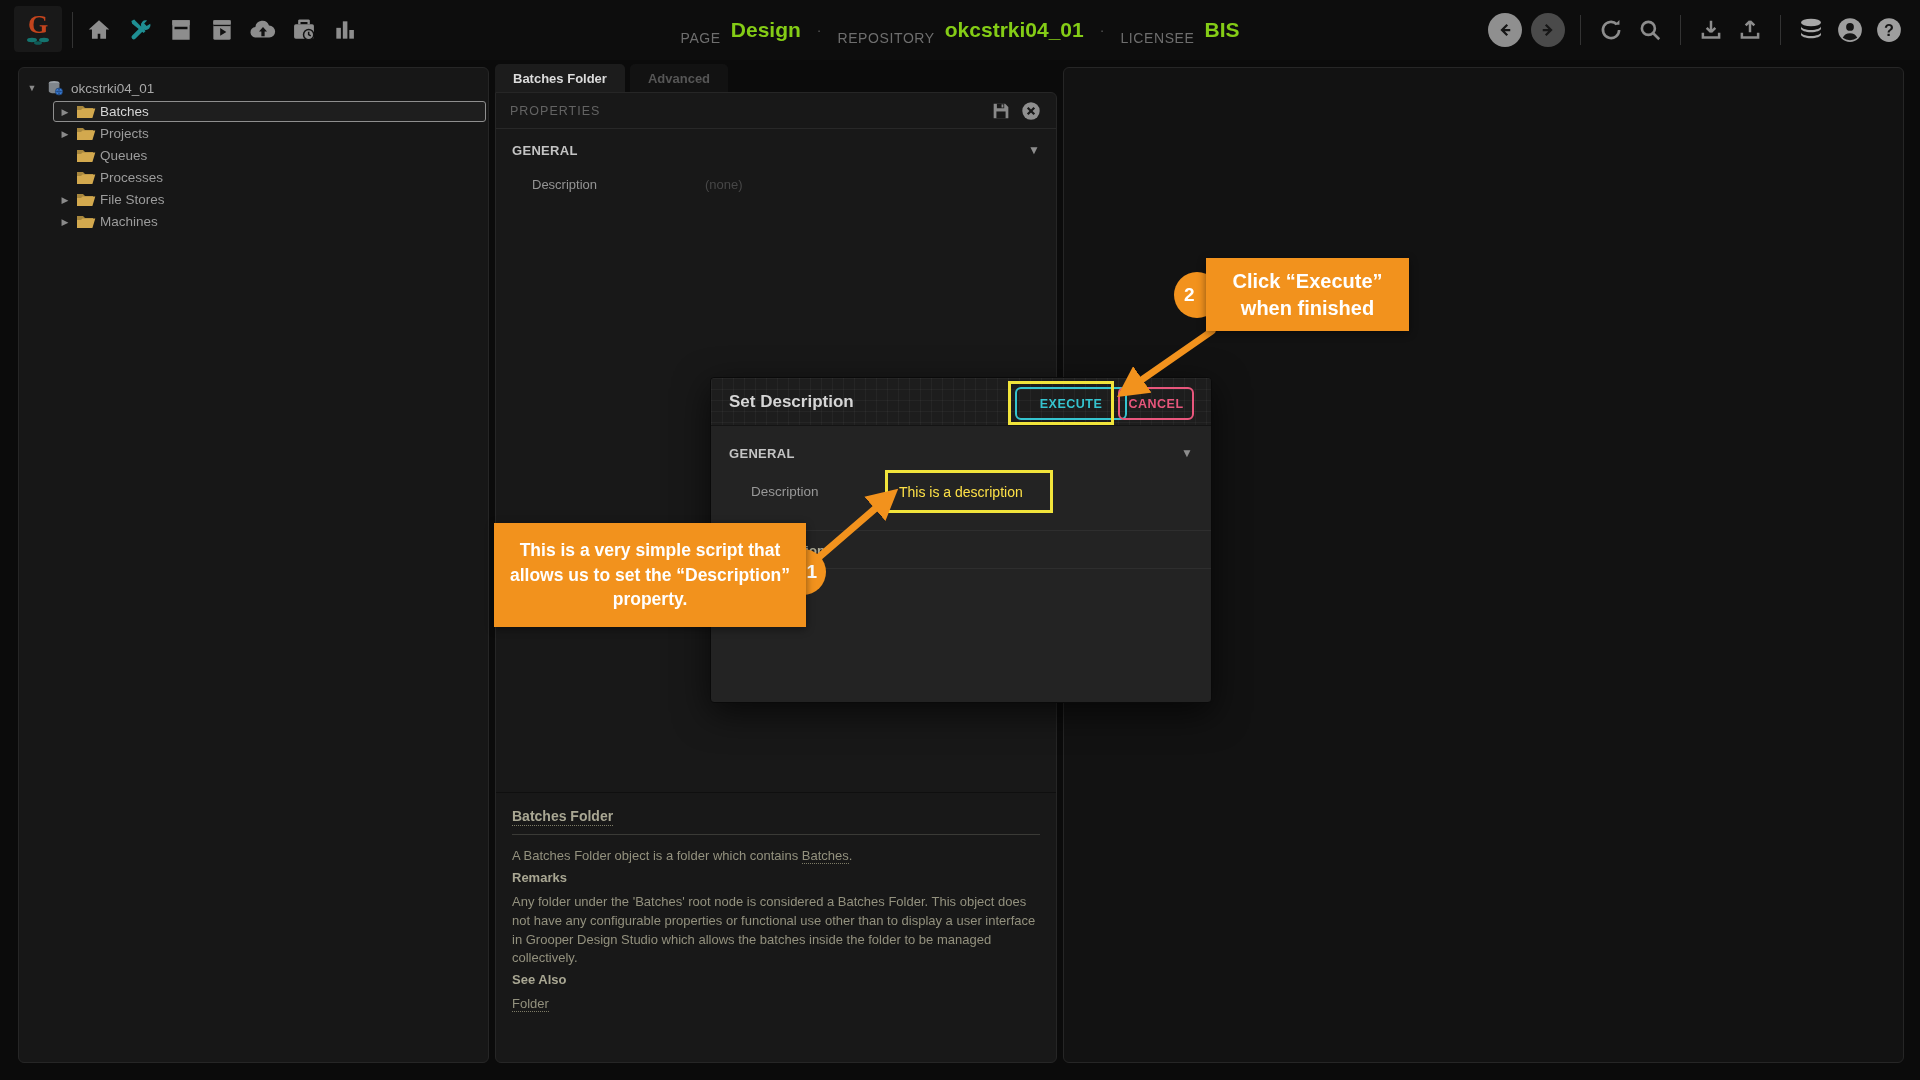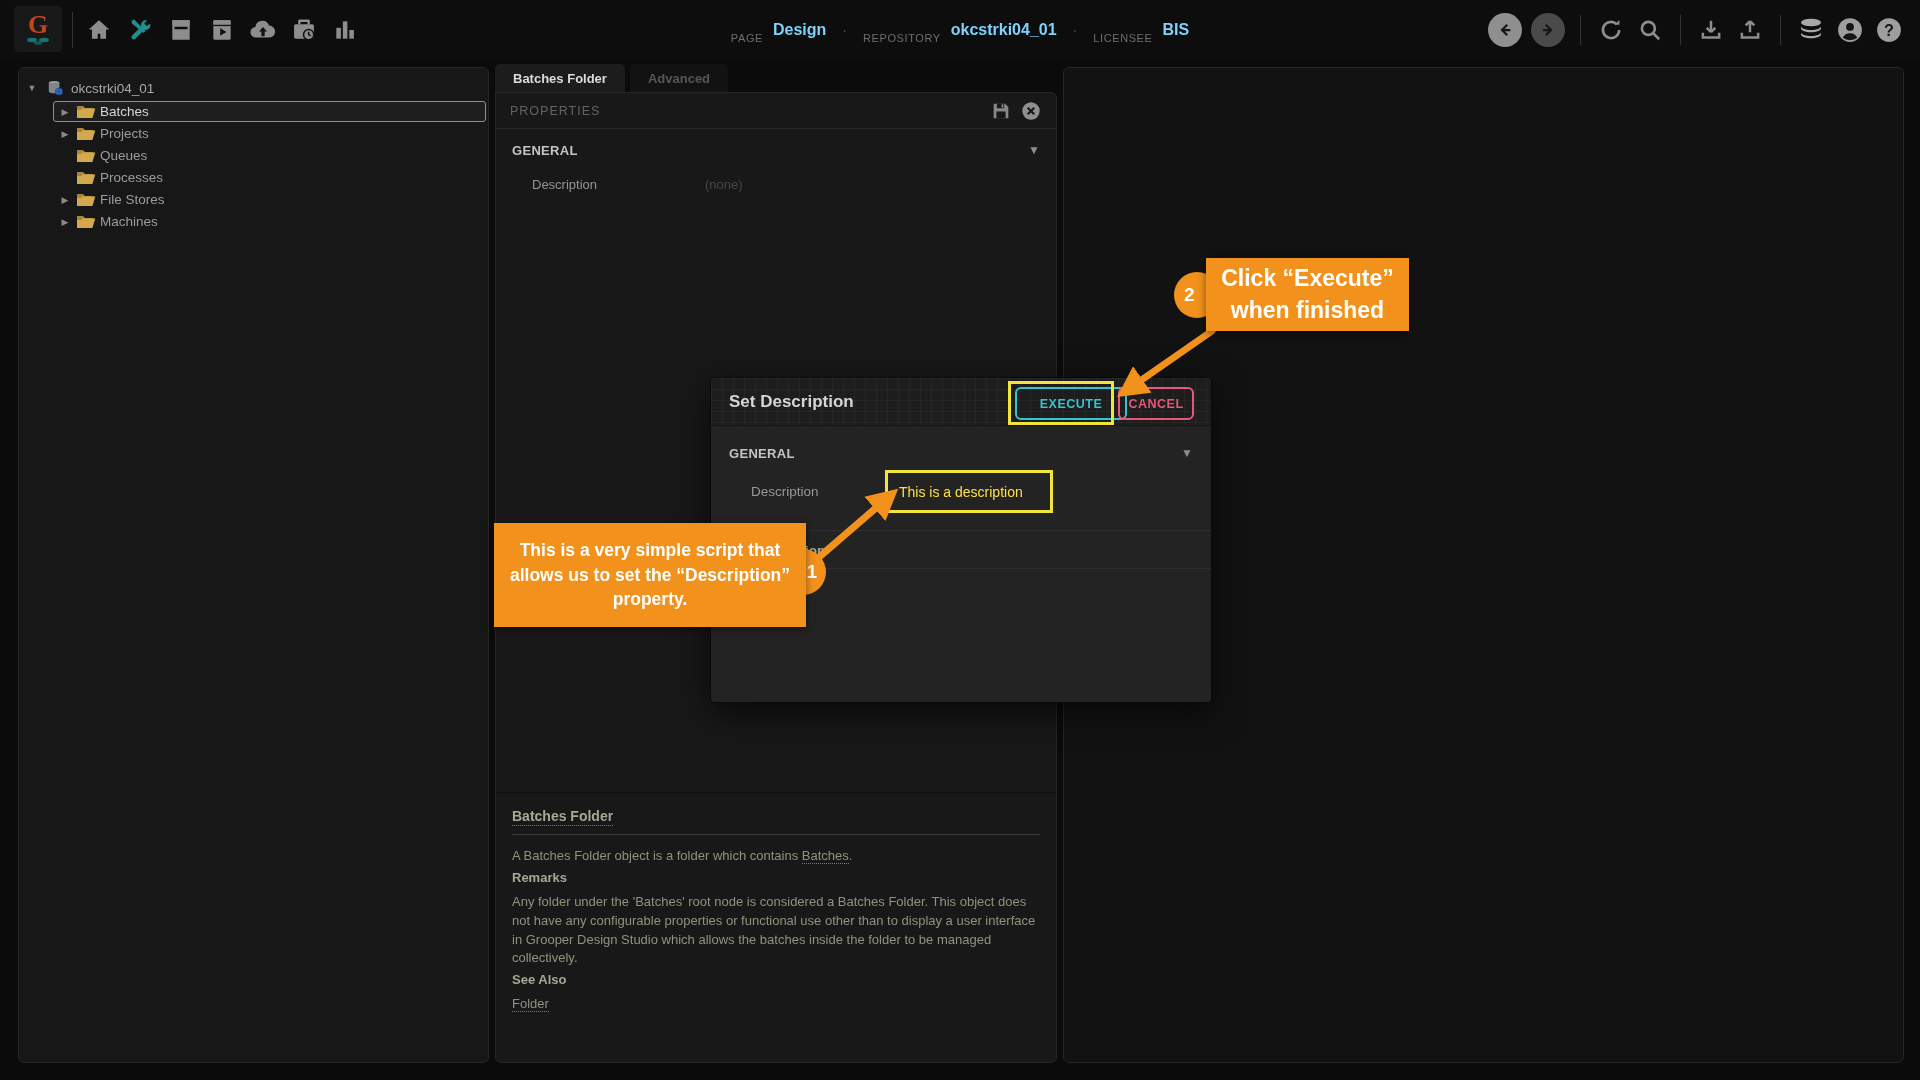--- a/index.html
+++ b/index.html
@@ -9,22 +9,22 @@
 
   
   .topbar { position:absolute; left:0; top:0; width:100%; height:60px; background:#0d0d0d; }
   .logo-tile { position:absolute; left:14px; top:6px; width:48px; height:46px; background:#191919; border-radius:4px;
                display:flex; flex-direction:column; align-items:center; justify-content:center; cursor:pointer; }
   .logo-g { font-family:"Liberation Serif", serif; font-weight:bold; font-size:26px; color:#c3441d; line-height:24px; }
   .topbar .vdiv { position:absolute; left:72px; top:12px; width:1px; height:36px; background:#333; }
   .left-tools { position:absolute; left:84px; top:0; height:60px; display:flex; align-items:center; gap:11px; }
   .tool-btn { width:30px; height:30px; display:flex; align-items:center; justify-content:center; cursor:pointer; }
   .status { position:absolute; left:50%; top:0; transform:translateX(-50%); height:60px; display:flex; align-items:center; gap:10px; white-space:nowrap; }
-  .status .k { font-size:11px; color:#6e6e6e; letter-spacing:.6px;margin-top:16px; }
-  .status .v { font-size:16px; font-weight:bold; color:#7dd3fc; }
+  .status .k { font-size:14px; color:#6e6e6e; letter-spacing:.6px;margin-top:16px; }
+  .status .v { font-size:21px; font-weight:bold; color:#84cc16; }
   .status .dot { color:#555; font-size:14px; margin:0 6px; }
   .right-tools { position:absolute; right:16px; top:0; height:60px; display:flex; align-items:center; gap:9px; }
   .right-tools .vdiv2 { width:1px; height:30px; background:#333; margin:0 6px; }
   .circ-btn { width:34px; height:34px; border-radius:50%; display:flex; align-items:center; justify-content:center; cursor:pointer; }
   .circ-back { background:#8f8f8f; }
   .circ-fwd  { background:#4a4a4a; }
 
   
   .panel { position:absolute; background:#171717; border:1px solid #262626; border-radius:6px; }
   .tree-panel { left:18px; top:67px; width:471px; height:996px; padding-top:8px; }
@@ -89,21 +89,21 @@
   .dlg-value { position:absolute; left:174px; top:0px; width:168px; height:43px; border:3px solid #f1e43b;
                display:flex; align-items:center; padding-left:11px; }
   .dlg-value .tv { font-size:14px; color:#fde047; }
   .dlg-div { border-top:1px solid #2e2e2e; }
   .dlg-help-hd { font-size:13.5px; font-weight:bold; color:#a9a793; margin:12px 0 10px 40px; }
 
   
   .co-box { position:absolute; background:#f2921d; color:#fff; font-weight:bold; text-align:center;
             display:flex; align-items:center; justify-content:center; z-index:40; box-shadow:0 2px 8px rgba(0,0,0,.45); }
   .co-1 { left:494px; top:523px; width:312px; height:104px; font-size:17.5px; line-height:1.42; padding:0 12px; }
-  .co-2 { left:1206px; top:258px; width:203px; height:73px; font-size:23px; line-height:1.35; }
+  .co-2 { left:1206px; top:258px; width:203px; height:73px; font-size:20px; line-height:1.35; }
   .co-circle { position:absolute; width:46px; height:46px; border-radius:50%; background:#f2921d; color:#fff;
                font-weight:bold; font-size:19px; display:flex; align-items:center; z-index:39; }
   .cc-1 { left:780px; top:549px; justify-content:flex-end; padding-right:9px; }
   .cc-2 { left:1174px; top:272px; justify-content:flex-start; padding-left:10px; }
   .arrows { position:absolute; left:0; top:0; width:1920px; height:1080px; z-index:35; pointer-events:none; }
 </style>
 </head>
 <body>
 
 <div class="app">

